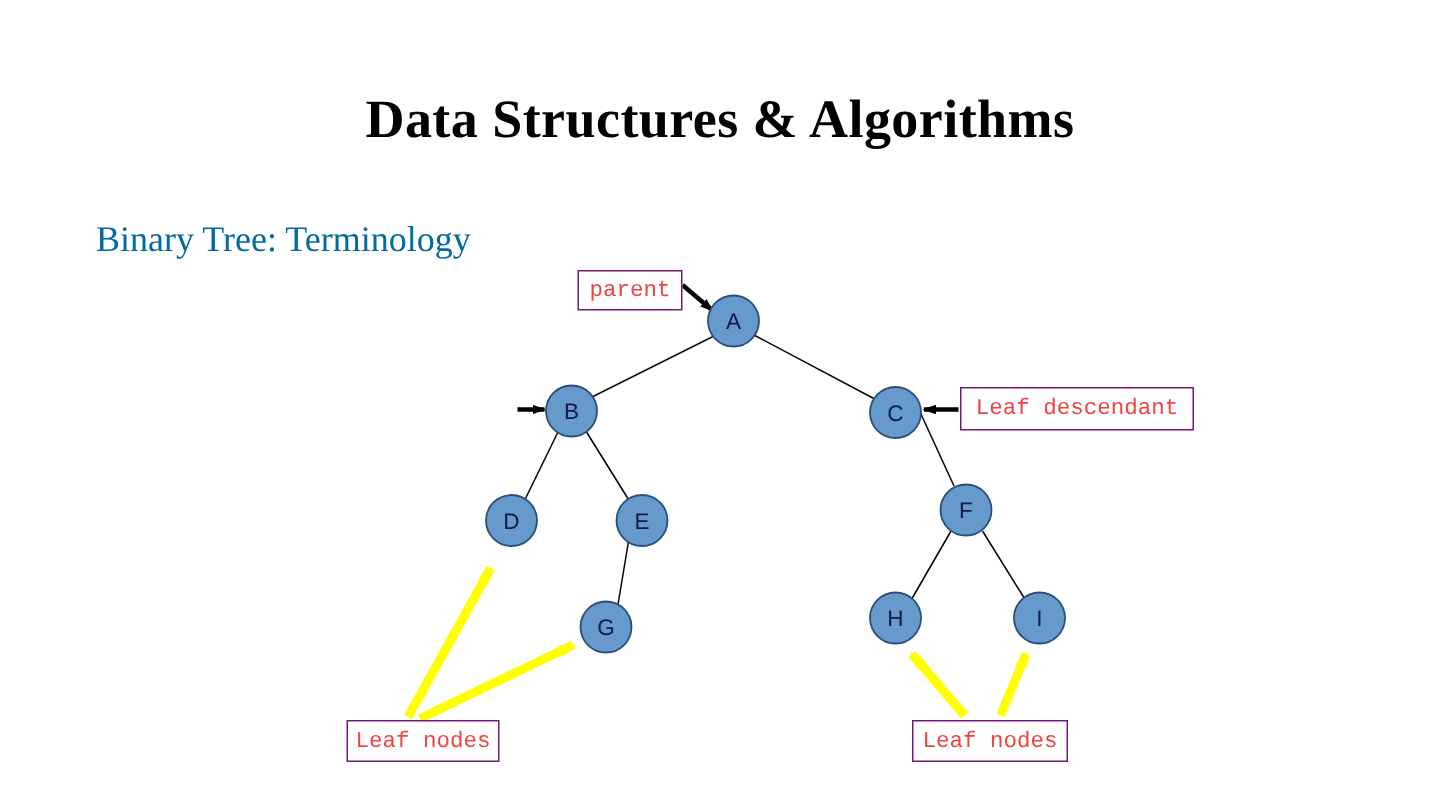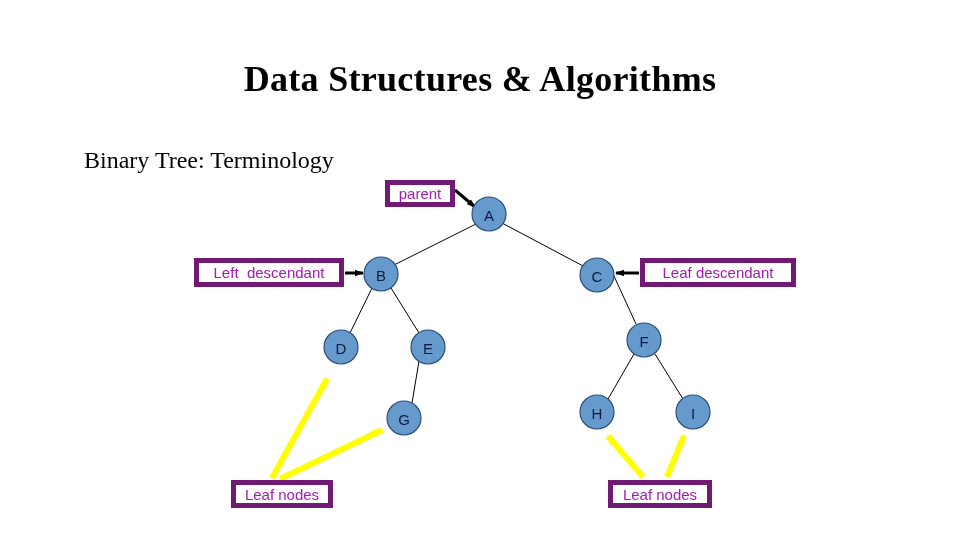--- a/index.html
+++ b/index.html
@@ -27,44 +27,43 @@
     color: #000000;
     letter-spacing: 0.3px;
   }
   #slide-subtitle {
     position: absolute;
     left: 64px;
     top: 147px;
     font-family: "Liberation Serif", serif;
     font-weight: normal;
     font-size: 24px;
-    color: #000000;
-    margin-left: 20px;
+    color: #0369a1;
   }
   #tree-svg {
     position: absolute;
     left: 0;
     top: 0;
     width: 960px;
     height: 540px;
   }
   .node-label {
     font-family: "Liberation Sans", sans-serif;
     font-size: 15px;
     fill: #101a44;
     text-anchor: middle;
     dominant-baseline: central;
   }
   .callout {
     position: absolute;
     box-sizing: border-box;
-    border: 5px solid #701a75;
+    border: 1px solid #701a75;
     background: #ffffff;
-    color: #a21caf;
-    font-family: Liberation Sans, sans-serif;
+    color: #ef4444;
+    font-family: Liberation Mono, monospace;
     font-size: 15px;
     line-height: 1;
     display: flex;
     align-items: center;
     justify-content: center;
     white-space: pre;
   }
   #callout-parent  { left: 385px; top: 180px; width: 70px;  height: 27px; }
   #callout-left    { left: 194px; top: 258px; width: 150px; height: 29px; }
   #callout-right   { left: 640px; top: 258px; width: 156px; height: 29px; }
@@ -147,18 +146,17 @@
         <text class="node-label" x="597" y="413">H</text>
       </g>
       <g>
         <circle cx="693" cy="412" r="17" fill="#6699cc" stroke="#2a4f7a" stroke-width="1.2"></circle>
         <text class="node-label" x="693" y="413">I</text>
       </g>
     </g>
   </svg>
 
   <div class="callout" id="callout-parent">parent</div>
-  <div class="callout" id="callout-left">Left  descendant</div>
   <div class="callout" id="callout-right">Leaf descendant</div>
   <div class="callout" id="callout-leaf-l">Leaf nodes</div>
   <div class="callout" id="callout-leaf-r">Leaf nodes</div>
 
 </div>
 
 </body></html>

